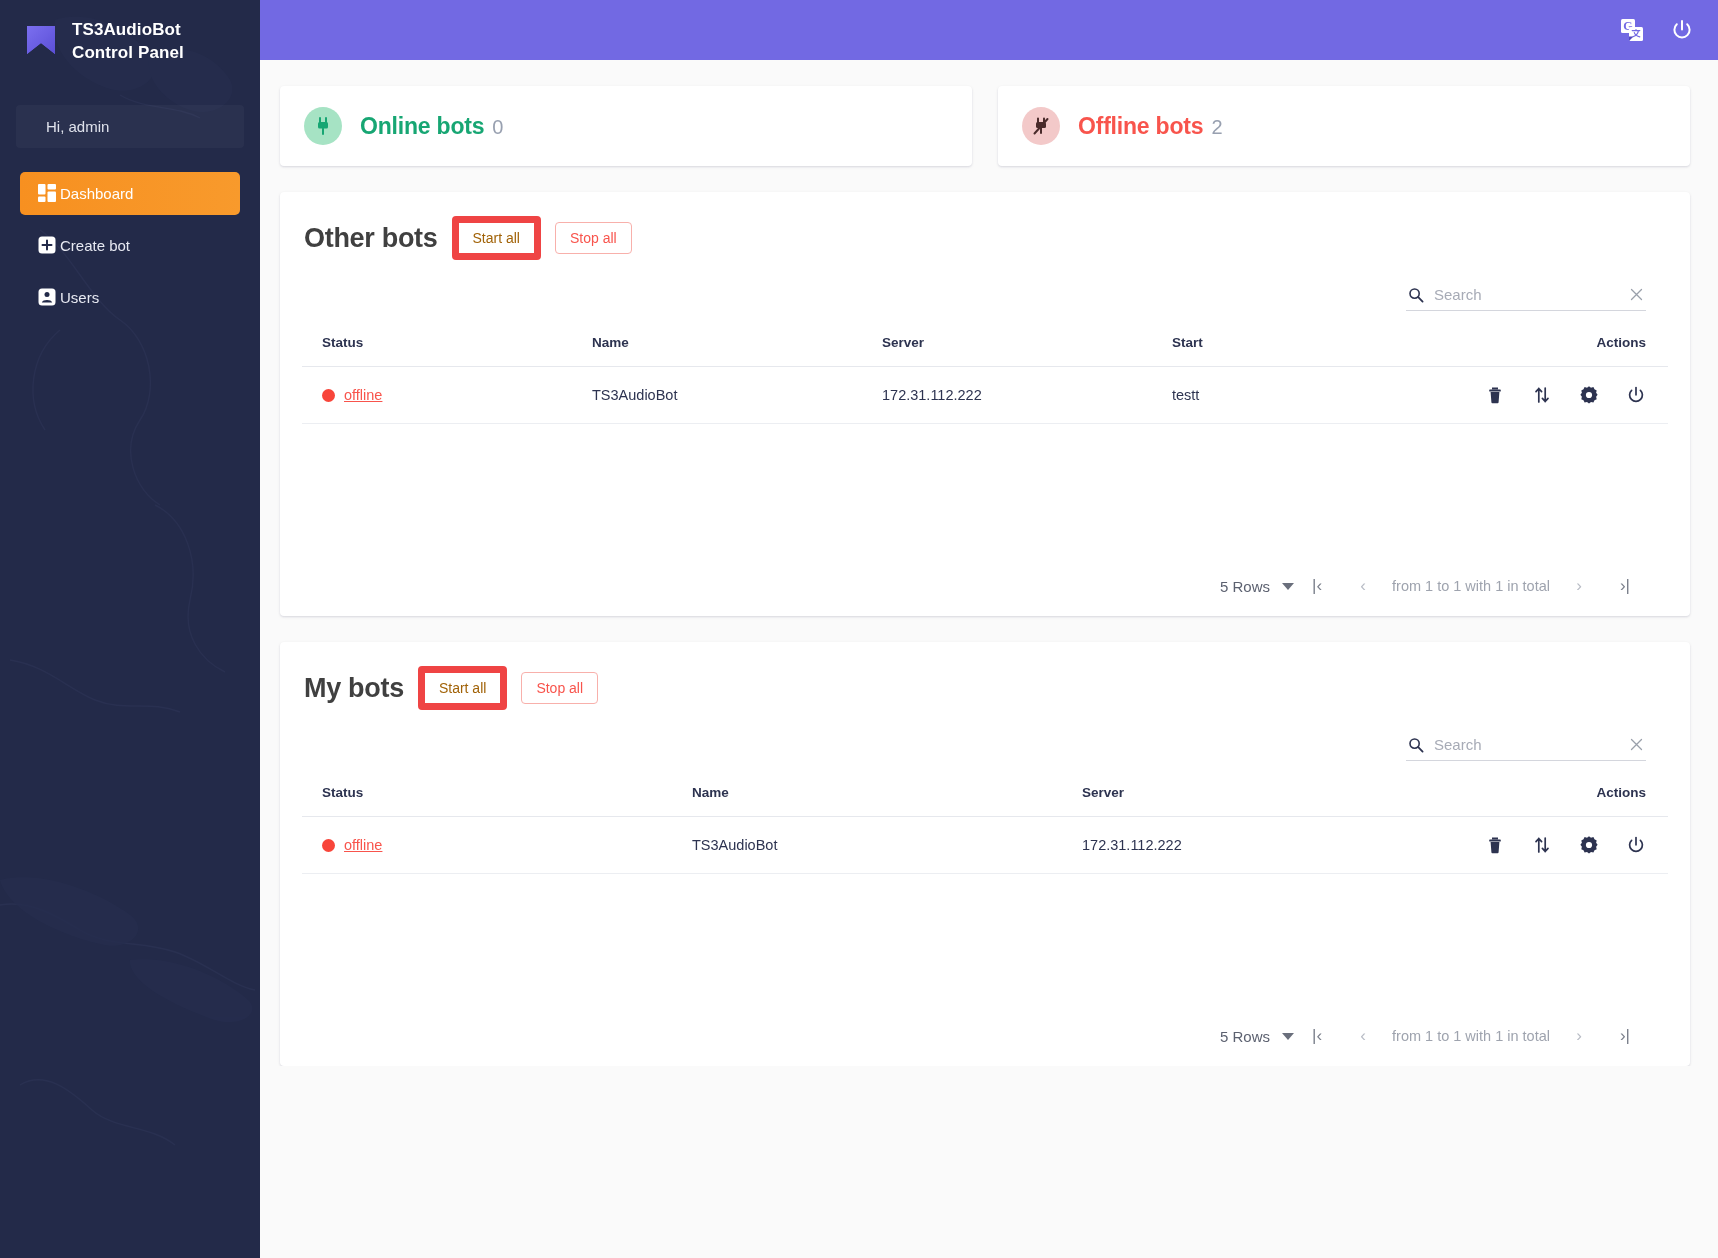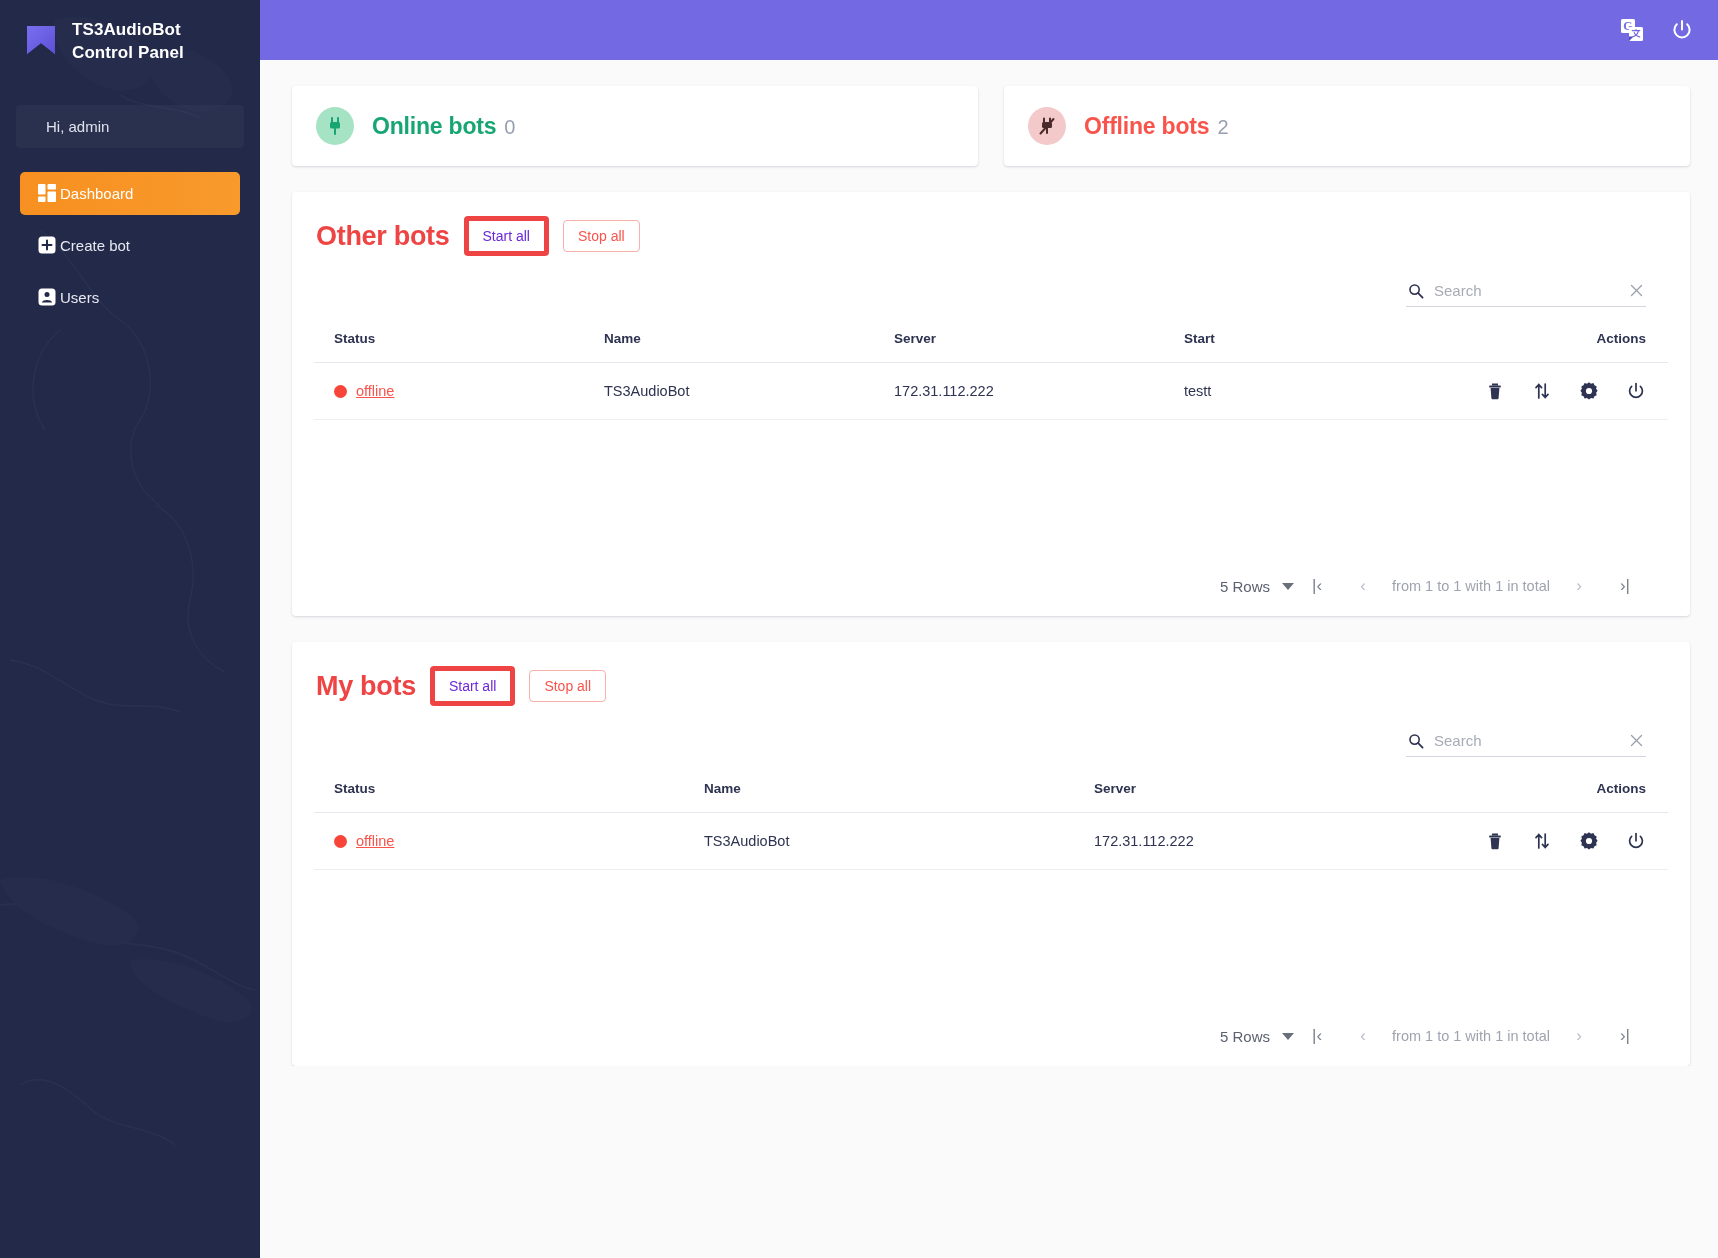--- a/index.html
+++ b/index.html
@@ -60,21 +60,21 @@
   
   .main { flex: 1 1 auto; display: flex; flex-direction: column; background: #fafafa; min-width: 0; }
   .topbar {
     height: 60px; flex: 0 0 60px;
     background: #7269e3;
     display: flex; align-items: center; justify-content: flex-end;
     padding-right: 24px; gap: 26px;
   }
   .topbar-ico { width: 24px; height: 24px; cursor: pointer; display: block; }
 
-  .content { padding: 26px 28px 0 32px; overflow: hidden; }
+  .content { padding: 26px 28px 0 20px; overflow: hidden; }
 
   
   .stats { display: flex; gap: 26px; }
   .stat-card {
     flex: 1 1 0; background: #ffffff; border-radius: 4px;
     box-shadow: 0 1px 3px rgba(16,24,64,.10), 0 1px 2px rgba(16,24,64,.06);
     padding: 22px 24px;
     display: flex; align-items: center; gap: 18px;
     height: 80px;
   }
@@ -92,26 +92,26 @@
 
   
   .panel {
     background: #ffffff; border-radius: 4px;
     box-shadow: 0 1px 3px rgba(16,24,64,.10), 0 1px 2px rgba(16,24,64,.06);
     margin-top: 26px;
     padding: 24px 22px 0 22px;
     display: flex; flex-direction: column;
   }
   .panel-head { display: flex; align-items: center; gap: 14px; padding-left: 2px; }
-  .panel-title { font-size: 27px; font-weight: bold; color: #ef4444; letter-spacing: -.3px; }
+  .panel-title { font-size: 27px; font-weight: bold; color: #404040; letter-spacing: -.3px; }
   .btn {
     border-radius: 4px; background: #ffffff; font-size: 14px;
     padding: 8px 14px; cursor: pointer; line-height: 1;
   }
-  .btn-start { border: 5px solid #ef4444; color: #6d28d9; }
+  .btn-start { border: 7px solid #ef4444; color: #a16207; }
   .btn-stop { border: 1px solid #f8b0ab; color: #f8544c; }
 
   .search-row { display: flex; justify-content: flex-end; margin-top: 22px; padding-right: 22px; }
   .searchbox {
     width: 240px; border-bottom: 1px solid #d4d6dd;
     display: flex; align-items: center; gap: 10px;
     padding: 4px 2px 7px 2px;
   }
   .search-ico { width: 16px; height: 16px; flex: 0 0 16px; display: block; }
   .search-input {

